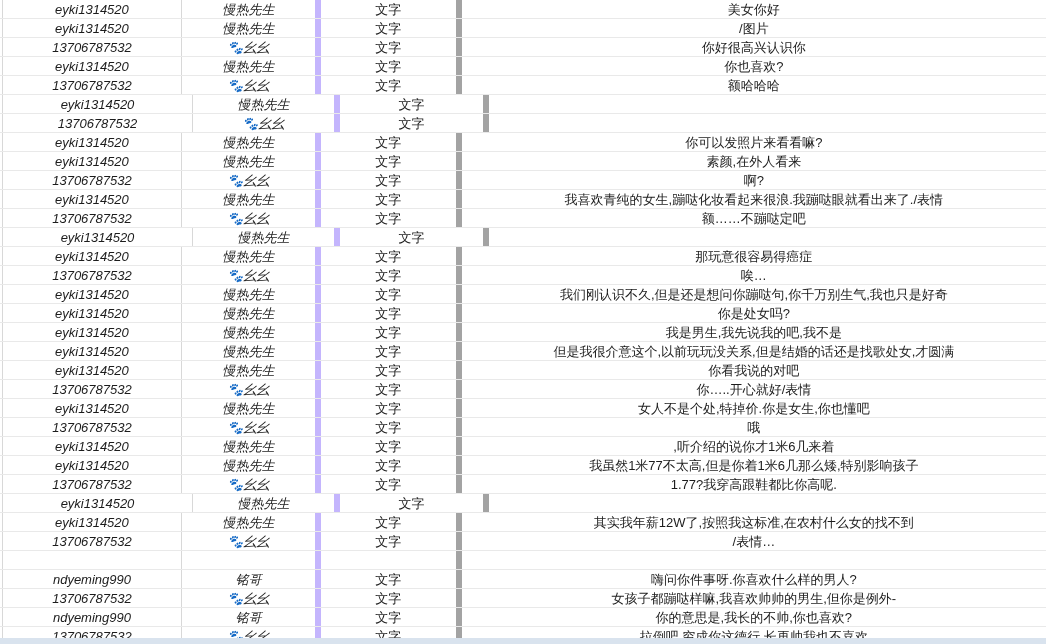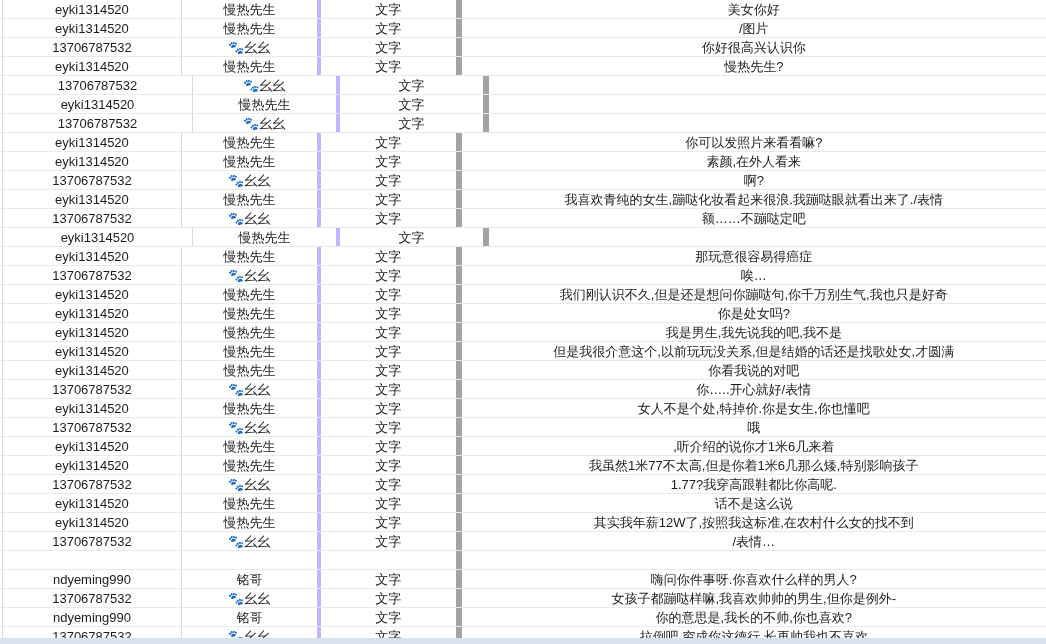--- a/index.html
+++ b/index.html
@@ -21,22 +21,22 @@
     border-bottom:1px solid #e9e9e9;
     white-space:nowrap;
   }
   .cell{
     box-sizing:border-box;
     text-align:center;
     overflow:visible;
     height:100%;
   }
   .c-sliver{width:3px;border-right:1px solid #d8d8d8;}
-  .c-account{width:190px;border-right:1px solid #d8d8d8;}
-  .c-nickname{width:147px;border-right:4px solid #c4b5fd;}
+  .c-account{width:190px;border-right:1px solid #d8d8d8;font-style:italic;}
+  .c-nickname{width:147px;border-right:6px solid #c4b5fd;font-style:italic;}
   .c-type{width:149px;border-right:6px solid #a3a3a3;}
   .c-message{width:620px;}
   #bottom-strip{
     position:absolute;
     left:0;bottom:0;
     width:1046px;height:6px;
   }
 </style>
 </head>
 <body>
@@ -62,27 +62,28 @@
         <div class="cell c-account">13706787532</div>
         <div class="cell c-nickname">🐾幺幺</div>
         <div class="cell c-type">文字</div>
         <div class="cell c-message">你好很高兴认识你</div>
       </div>
       <div class="row">
         <div class="cell c-sliver"></div>
         <div class="cell c-account">eyki1314520</div>
         <div class="cell c-nickname">慢热先生</div>
         <div class="cell c-type">文字</div>
-        <div class="cell c-message">慢热先生?</div>
-      </div>
-      <div class="row">
-        <div class="cell c-sliver"></div>
-        <div class="cell c-account">13706787532</div>
-        <div class="cell c-nickname">🐾幺幺</div>
-        <div class="cell c-type">文字</div>
+        <div class="cell c-message">你也喜欢?</div>
+      </div>
+      <div class="row">
+        <div class="cell c-sliver"></div>
+        <div class="cell c-account">13706787532</div>
+        <div class="cell c-nickname">🐾幺幺</div>
+        <div class="cell c-type">文字</div>
+        <div class="cell c-message">额哈哈哈</div>
       </div>
       <div class="row">
         <div class="cell c-sliver"></div>
         <div class="cell c-account">eyki1314520</div>
         <div class="cell c-nickname">慢热先生</div>
         <div class="cell c-type">文字</div>
       </div>
       <div class="row">
         <div class="cell c-sliver"></div>
         <div class="cell c-account">13706787532</div>
@@ -219,21 +220,20 @@
         <div class="cell c-account">13706787532</div>
         <div class="cell c-nickname">🐾幺幺</div>
         <div class="cell c-type">文字</div>
         <div class="cell c-message">1.77?我穿高跟鞋都比你高呢.</div>
       </div>
       <div class="row">
         <div class="cell c-sliver"></div>
         <div class="cell c-account">eyki1314520</div>
         <div class="cell c-nickname">慢热先生</div>
         <div class="cell c-type">文字</div>
-        <div class="cell c-message">话不是这么说</div>
       </div>
       <div class="row">
         <div class="cell c-sliver"></div>
         <div class="cell c-account">eyki1314520</div>
         <div class="cell c-nickname">慢热先生</div>
         <div class="cell c-type">文字</div>
         <div class="cell c-message">其实我年薪12W了,按照我这标准,在农村什么女的找不到</div>
       </div>
       <div class="row">
         <div class="cell c-sliver"></div>

